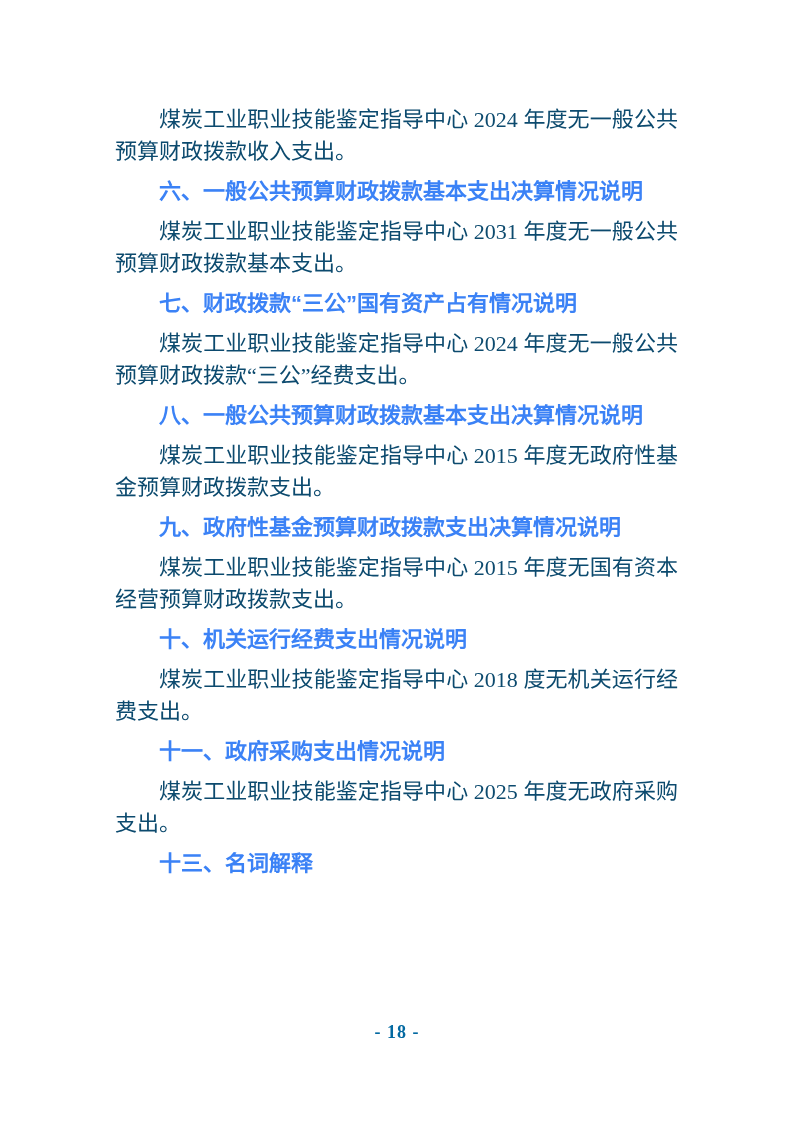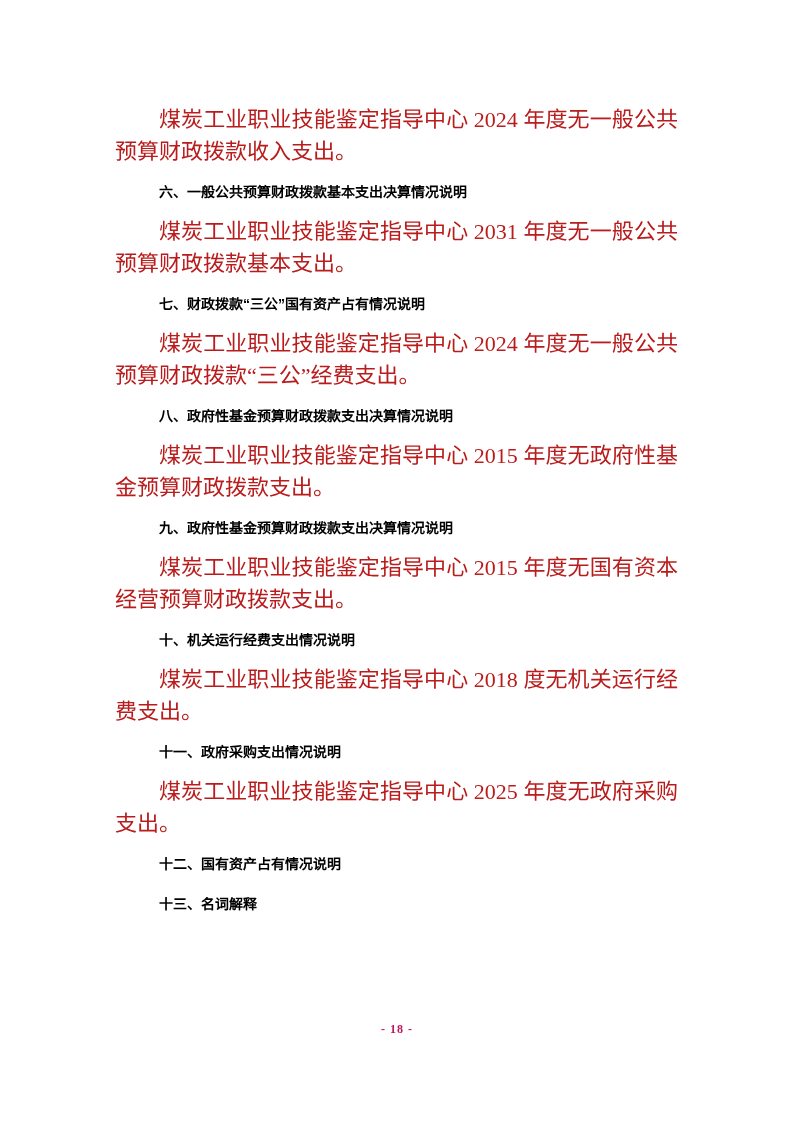--- a/index.html
+++ b/index.html
@@ -22,60 +22,59 @@
     width: 563px;
   }
   .body-para {
     margin: 0;
     font-family: "Liberation Serif", "DejaVu Serif", serif;
     font-size: 22px;
     line-height: 32px;
     text-align: justify;
     text-justify: inter-ideograph;
     text-indent: 44px;
-    color: #b91c1c;
+    color: #0c4a6e;
   }
   .section-heading {
     margin: 8px 0;
     font-family: "Liberation Sans", "DejaVu Sans", sans-serif;
     font-weight: bold;
-    font-size: 14px;
+    font-size: 22px;
     line-height: 32px;
     text-indent: 44px;
-    color: #000000;
+    color: #3b82f6;
   }
   .page-number {
     position: absolute;
     top: 1022px;
     left: 0;
     width: 100%;
     text-align: center;
     font-family: "Liberation Serif", "DejaVu Serif", serif;
-    font-size: 12px;
+    font-size: 18px;
     font-weight: bold;
     letter-spacing: 1px;
-    color: #be185d;
+    color: #0369a1;
   }
 </style>
 </head>
 <body>
 
 <div class="page">
   <main class="content">
 
   <p class="body-para">煤炭工业职业技能鉴定指导中心 2024 年度无一般公共预算财政拨款收入支出。</p>
       <h3 class="section-heading">六、一般公共预算财政拨款基本支出决算情况说明</h3>
       <p class="body-para">煤炭工业职业技能鉴定指导中心 2031 年度无一般公共预算财政拨款基本支出。</p>
       <h3 class="section-heading">七、财政拨款“三公”国有资产占有情况说明</h3>
       <p class="body-para">煤炭工业职业技能鉴定指导中心 2024 年度无一般公共预算财政拨款“三公”经费支出。</p>
-      <h3 class="section-heading">八、政府性基金预算财政拨款支出决算情况说明</h3>
+      <h3 class="section-heading">八、一般公共预算财政拨款基本支出决算情况说明</h3>
       <p class="body-para">煤炭工业职业技能鉴定指导中心 2015 年度无政府性基金预算财政拨款支出。</p>
       <h3 class="section-heading">九、政府性基金预算财政拨款支出决算情况说明</h3>
       <p class="body-para">煤炭工业职业技能鉴定指导中心 2015 年度无国有资本经营预算财政拨款支出。</p>
       <h3 class="section-heading">十、机关运行经费支出情况说明</h3>
       <p class="body-para">煤炭工业职业技能鉴定指导中心 2018 度无机关运行经费支出。</p>
       <h3 class="section-heading">十一、政府采购支出情况说明</h3>
       <p class="body-para">煤炭工业职业技能鉴定指导中心 2025 年度无政府采购支出。</p>
-      <h3 class="section-heading">十二、国有资产占有情况说明</h3>
       <h3 class="section-heading">十三、名词解释</h3>
     </main>
   <div class="page-number">- 18 -</div>
 </div>
 
 </body></html>

